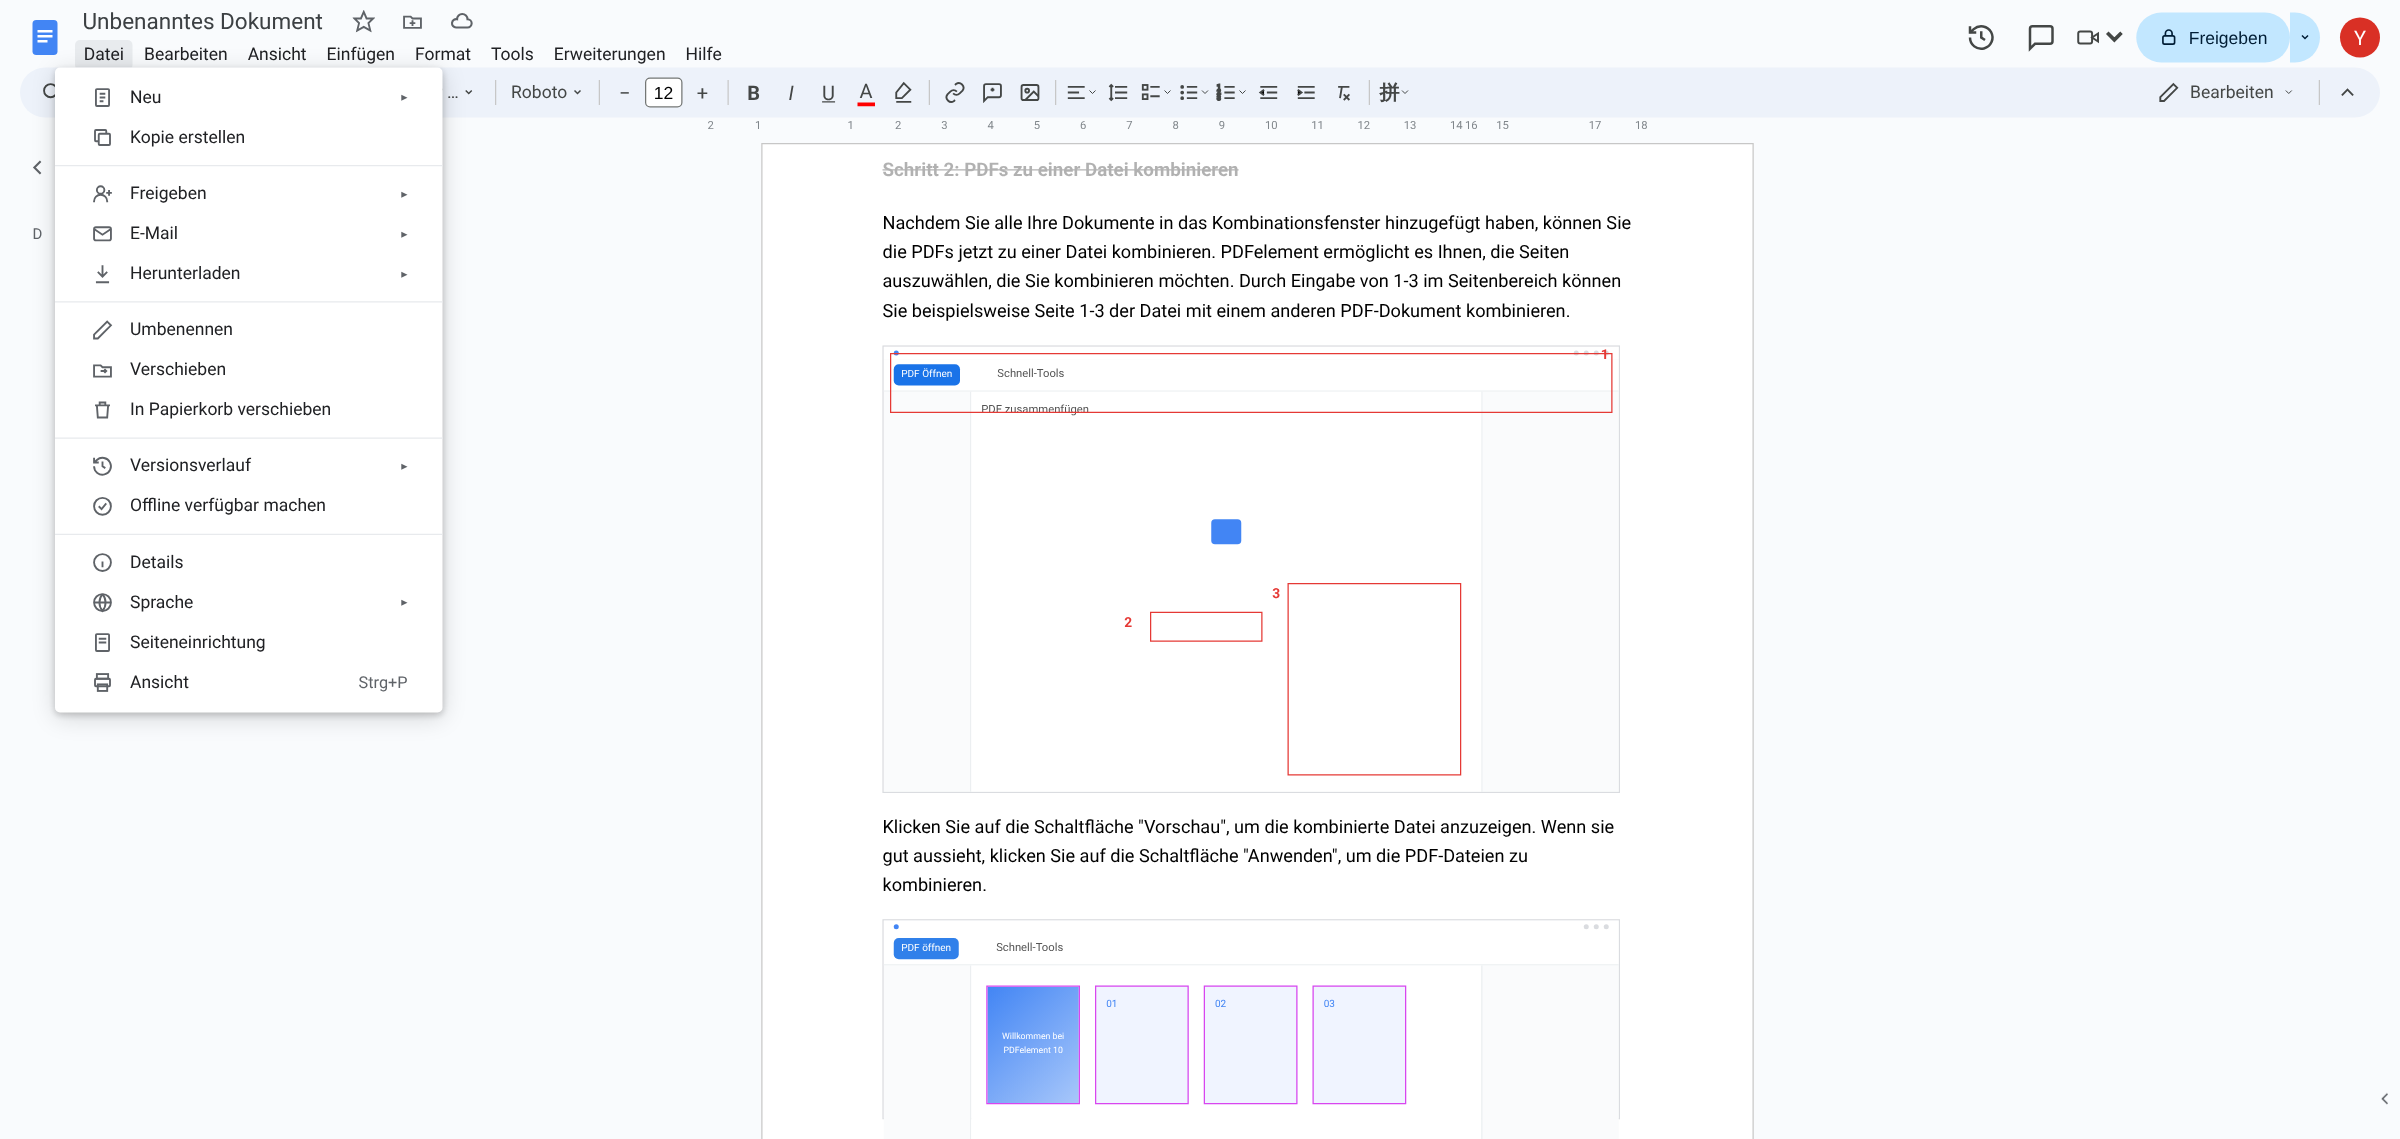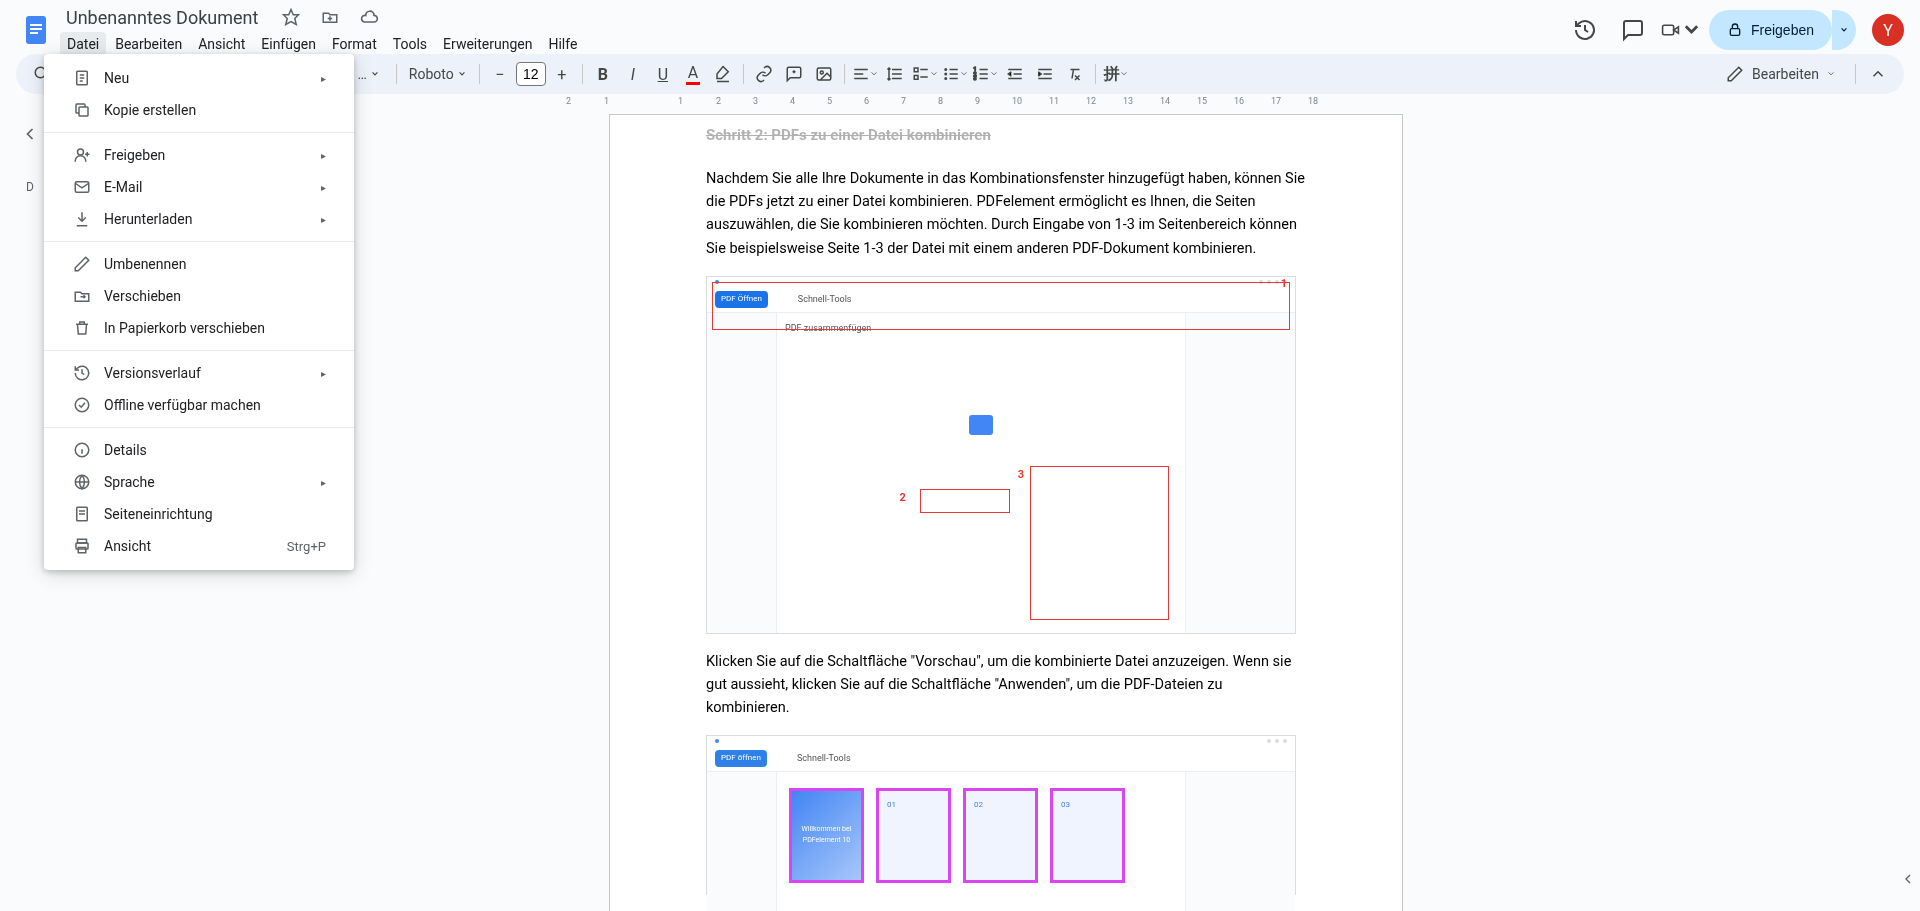--- a/index.html
+++ b/index.html
@@ -51,21 +51,21 @@
   .img-dot { width: 4px; height: 4px; border-radius: 50%; background: #dadce0; }
   .img-main { display: flex; height: 320px; }
   .img-side { width: 70px; background: #fafbfc; border-right: 1px solid #eceff1; }
   .img-center { flex: 1; background: #fff; position: relative; }
   .img-right { width: 110px; background: #fafbfc; border-left: 1px solid #eceff1; }
   .red-box { position: absolute; border: 1.5px solid #e53935; }
   .blue-pill { background: #1a73e8; color: #fff; font-size: 8px; padding: 2px 6px; border-radius: 4px; position: absolute; }
   .red-num { position: absolute; color: #e53935; font-size: 11px; font-weight: 700; }
   
   .img2-main { display: flex; height: 150px; }
-  .thumb { width: 75px; height: 95px; background: #f0f4ff; border: 3px solid #d946ef; margin: 8px 4px; display: inline-block; }
+  .thumb { width: 75px; height: 95px; background: #f0f4ff; border: 1px solid #d946ef; margin: 8px 4px; display: inline-block; }
   
   
   .dropdown { position: absolute; top: 54px; left: 44px; width: 310px; background: #fff; border-radius: 4px; box-shadow: 0 2px 6px rgba(0,0,0,0.2), 0 4px 20px rgba(0,0,0,0.15); padding: 8px 0; z-index: 1000; }
   .dd-item { display: flex; align-items: center; height: 32px; padding: 0 28px; font-size: 14px; color: #202124; cursor: pointer; }
   .dd-icon { width: 20px; height: 20px; margin-right: 12px; display: flex; align-items: center; justify-content: center; color: #5f6368; }
   .dd-label { flex: 1; }
   .dd-shortcut { color: #5f6368; font-size: 13px; }
   .dd-arrow { color: #5f6368; font-size: 10px; }
   .dd-sep { height: 1px; background: #e8eaed; margin: 6px 0; }
   
@@ -357,21 +357,21 @@
   <span class="ruler-mark" style="left:848px">6</span>
   <span class="ruler-mark" style="left:885px">7</span>
   <span class="ruler-mark" style="left:922px">8</span>
   <span class="ruler-mark" style="left:959px">9</span>
   <span class="ruler-mark" style="left:996px">10</span>
   <span class="ruler-mark" style="left:1033px">11</span>
   <span class="ruler-mark" style="left:1070px">12</span>
   <span class="ruler-mark" style="left:1107px">13</span>
   <span class="ruler-mark" style="left:1144px">14</span>
   <span class="ruler-mark" style="left:1181px">15</span>
-  <span class="ruler-mark" style="left:1218px">16</span>
+  <span class="ruler-mark" style="left:1156px">16</span>
   <span class="ruler-mark" style="left:1255px">17</span>
   <span class="ruler-mark" style="left:1292px">18</span>
 </div>
 
 <div class="main">
   <div class="vruler"></div>
   <div class="outline-panel">
     <span class="outline-icon">
         <svg width="20" height="20" viewBox="0 0 24 24" fill="none" stroke="currentColor" stroke-width="2">
           <path d="M15 18l-6-6 6-6"></path>

